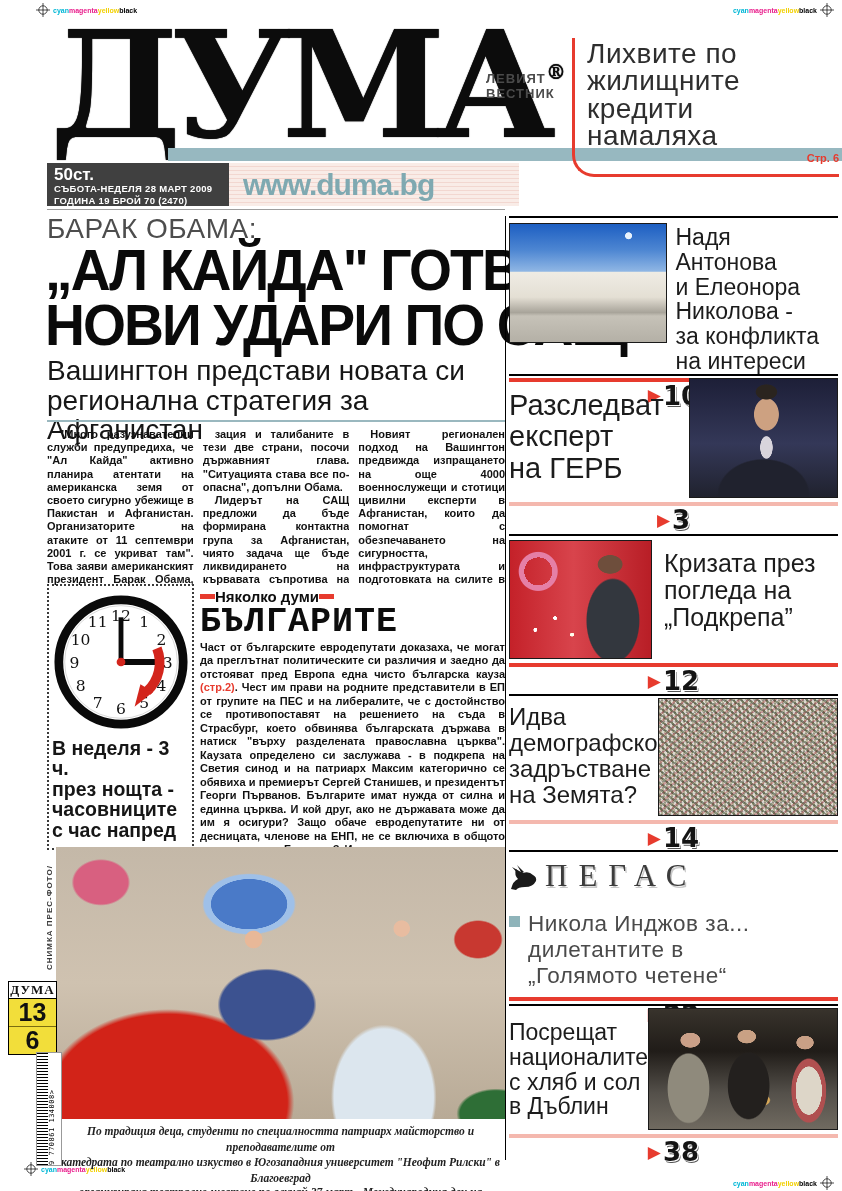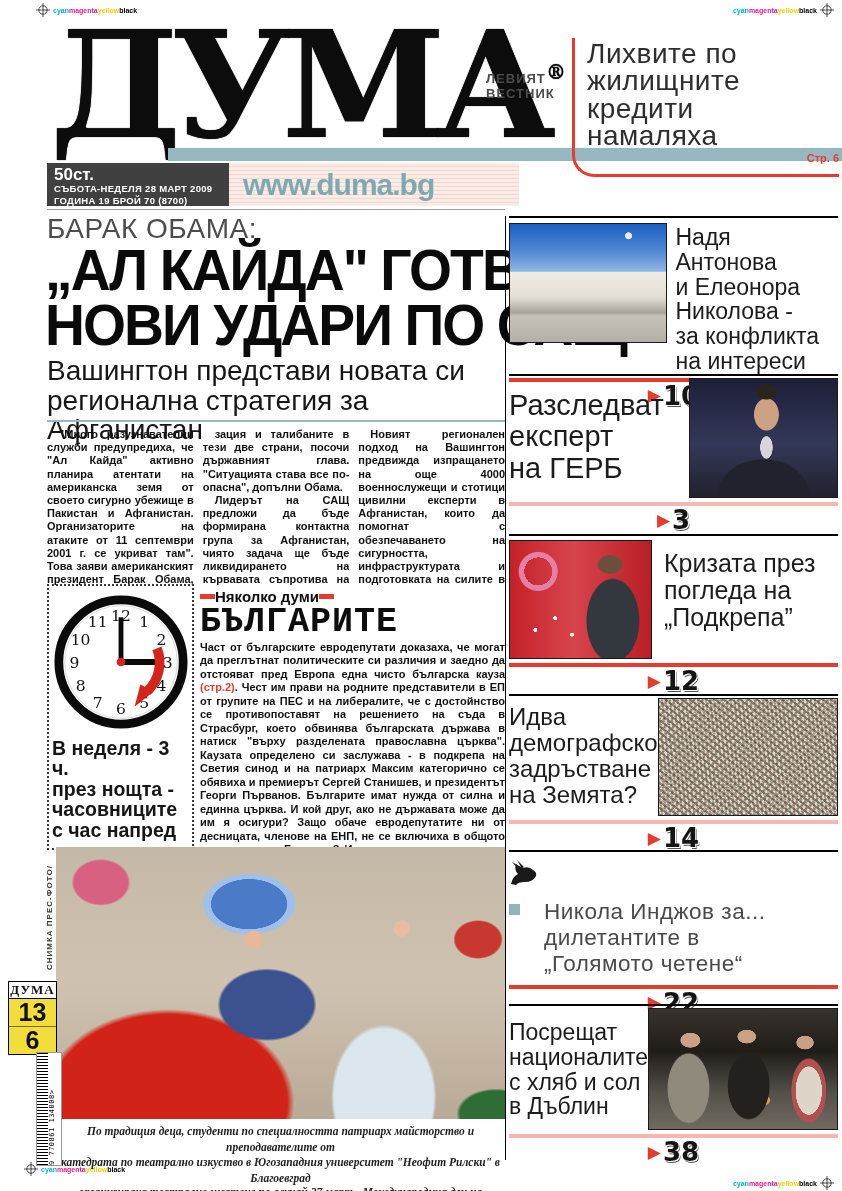--- a/index.html
+++ b/index.html
@@ -88,21 +88,21 @@
   .sb-title{color:#1c1c1c;line-height:1.08;}
   .sb-line{height:4px;margin-top:4px;}
   .red{background:#e73b2e;} .pink{background:#f4b8ae;}
   .sb-page{display:flex;justify-content:center;align-items:center;gap:2px;height:28px;}
   .tri{color:#e73b2e;font-size:17px;line-height:1;}
   .pnum{font-size:26px;font-weight:bold;color:#141414;font-family:"DejaVu Sans",sans-serif;
         text-shadow:1px 1px 0 #fff,1.5px 1.5px 0 #555;}
   .pegas-head{display:flex;align-items:flex-end;gap:6px;}
   .pegas-word{font-family:"Liberation Serif",serif;font-size:31px;letter-spacing:11px;color:#3c3c3c;
               text-shadow:1.5px 1.5px 0 #c9c9c9;line-height:1;}
-  .bullet-row{display:flex;gap:24px;margin-top:13px;}
+  .bullet-row{display:flex;gap:8px;margin-top:20px;}
   .bullet{width:11px;height:11px;background:#8fb4ba;margin-top:5px;flex:0 0 11px;}
   .pegas-item{font-size:22.5px;color:#4a4a4a;line-height:1.15;letter-spacing:.5px;}
 
   
   .ph-parliament{background:
     radial-gradient(circle 7px at 76% 10%,#e8f2fc 0 45%,transparent 55%),
     linear-gradient(180deg,#1d5fc2 0%,#4d86d2 22%,#8fb6e4 40%,#efece4 41%,#e4dfd4 62%,#a8a49a 75%,#c6c2b8 78%,#b4b0a6 100%);}
   .ph-suit{background:
     radial-gradient(ellipse 17px 12px at 52% 11%,#2a241f 0 60%,transparent 66%),
     radial-gradient(ellipse 20px 26px at 52% 30%,#cda181 0 60%,transparent 64%),
@@ -184,21 +184,21 @@
   <div class="abs" style="left:50px;top:28px;width:460px;height:130px;">
     <span class="logo"><span>ДУМА</span><span class="logo-reg">®</span></span>
   </div>
   <div class="abs tagline prewrap" style="left:486px;top:72px;">ЛЕВИЯТ
 ВЕСТНИК</div>
   <div class="abs tealbar" style="left:168px;top:148px;width:674px;height:13px;"></div>
 
   <div class="abs redbox" style="left:47px;top:163px;width:169px;height:38px;">
     <div class="price">50ст.</div>
     <div class="dl">СЪБОТА-НЕДЕЛЯ 28 МАРТ 2009</div>
-    <div class="dl">ГОДИНА 19 БРОЙ 70 (8700)</div>
+    <div class="dl">ГОДИНА 19 БРОЙ 70 (2470)</div>
   </div>
   <div class="abs wwwstrip" style="left:229px;top:163px;width:276px;height:43px;">
     <span class="wwwtext">www.duma.bg</span>
   </div>
 
   <div class="abs teaser" style="left:572px;top:38px;width:252px;">
     <div class="teaser-title prewrap">Лихвите по
 жилищните
 кредити
 намаляха</div>
@@ -346,20 +346,21 @@
           <span class="pnum">14</span>
         </div>
     </div>
 
     <div class="sb-item" style="height:152px;">
       <div class="pegas-head" style="margin-top:8px;">
         <svg width="30" height="26" viewBox="0 0 30 26">
           <path d="M2 24 Q4 16 9 14 Q5 10 7 4 Q10 8 14 8 Q20 6 24 10 Q28 12 27 16 Q24 22 16 22 Q9 22 7 25 Z" fill="#1a1a1a"></path>
           <path d="M10 10 L3 2 L12 7 L8 0 L15 7 Z" fill="#1a1a1a"></path>
         </svg>
+        <span class="pegas-word">ПЕГАС</span>
       </div>
       <div class="bullet-row">
         <span class="bullet"></span>
         <span class="pegas-item prewrap">Никола Инджов за...
 дилетантите в
 „Голямото четене“</span>
       </div>
       <div class="sb-line red" style="margin-top:8px;"></div>
       <div class="sb-page">
           <span class="tri">▶</span>

